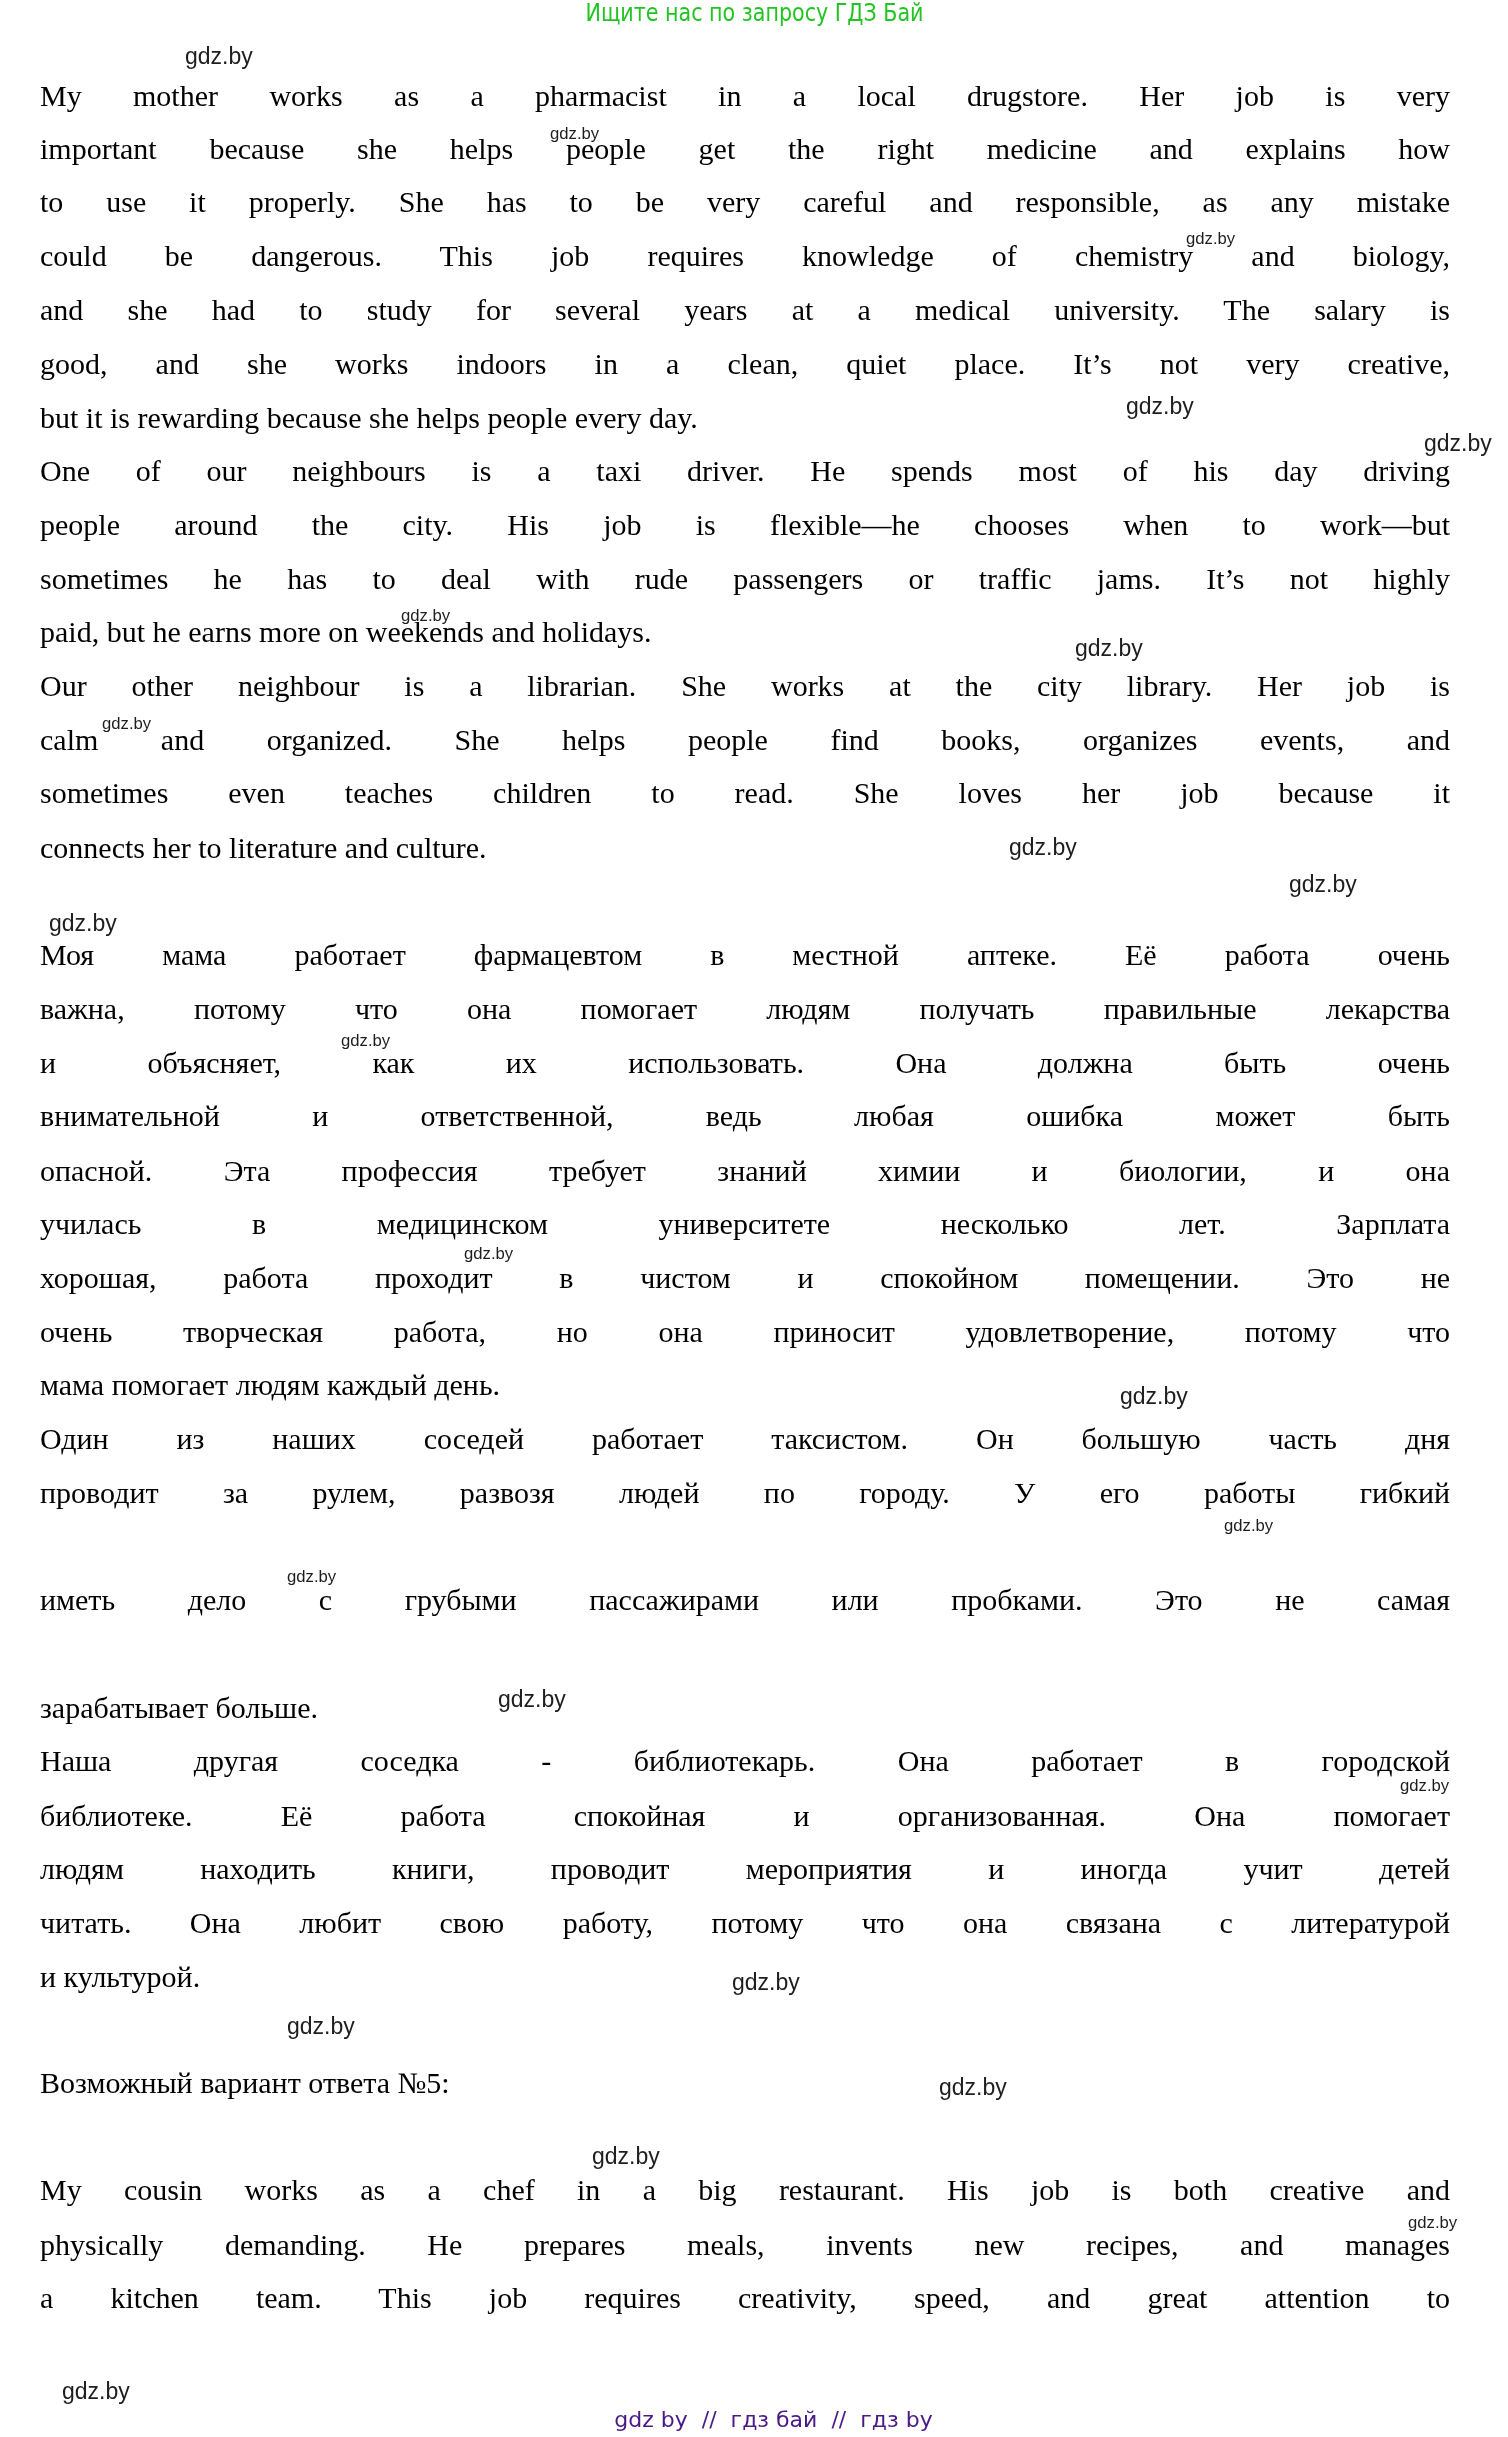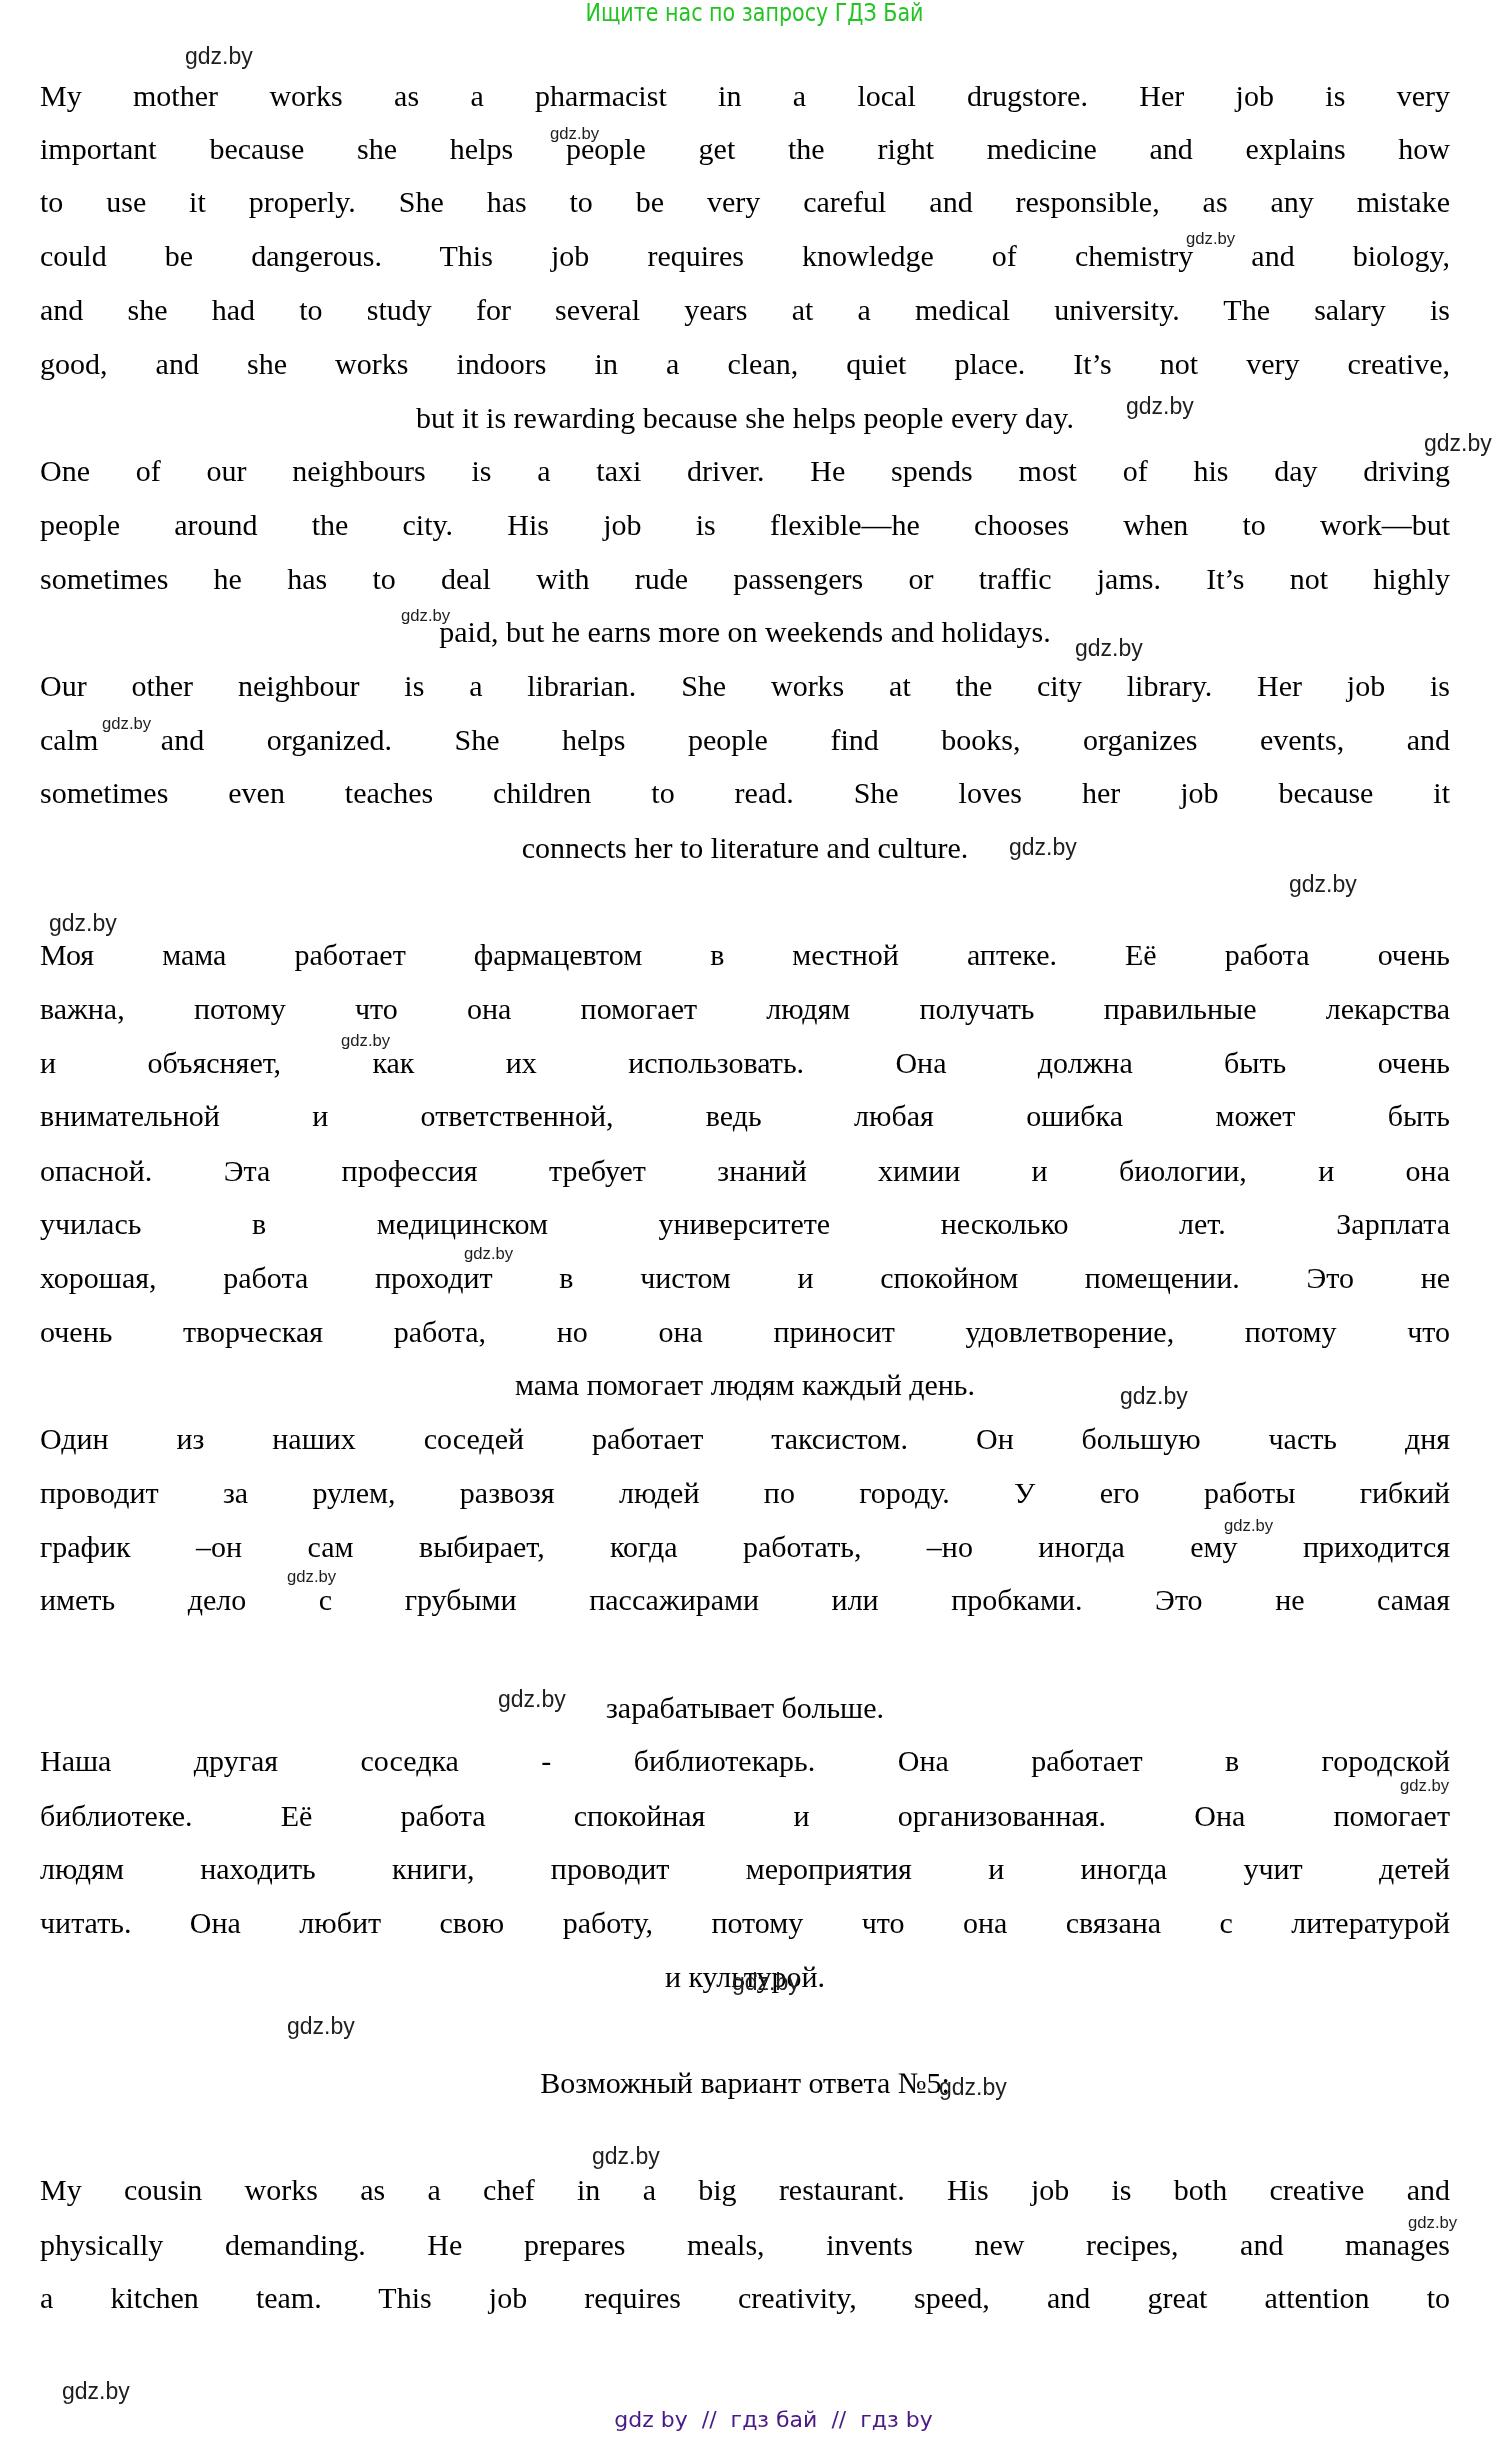--- a/index.html
+++ b/index.html
@@ -44,21 +44,21 @@
       color: #000000;
       white-space: nowrap;
       overflow: visible;
     }
     .line.justify {
       text-align: justify;
       text-align-last: justify;
       white-space: normal;
     }
     .line.left {
-      text-align: center;
+      text-align: left;
     }
     .wm {
       position: absolute;
       font-family: "Liberation Sans", "DejaVu Sans", sans-serif;
       color: #1e1e1e;
       white-space: nowrap;
       line-height: 1;
       margin-top: 8px;
     }
     .wm.big { font-size: 23px; }
@@ -107,21 +107,20 @@
   <div class="line justify" style="top:1036px">и объясняет, как их использовать. Она должна быть очень</div>
   <div class="line justify" style="top:1089px">внимательной и ответственной, ведь любая ошибка может быть</div>
   <div class="line justify" style="top:1144px">опасной. Эта профессия требует знаний химии и биологии, и она</div>
   <div class="line justify" style="top:1197px">училась в медицинском университете несколько лет. Зарплата</div>
   <div class="line justify" style="top:1251px">хорошая, работа проходит в чистом и спокойном помещении. Это не</div>
   <div class="line justify" style="top:1305px">очень творческая работа, но она приносит удовлетворение, потому что</div>
   <div class="line left" style="top:1358px">мама помогает людям каждый день.</div>
 
   <div class="line justify" style="top:1412px">Один из наших соседей работает таксистом. Он большую часть дня</div>
   <div class="line justify" style="top:1466px">проводит за рулем, развозя людей по городу. У его работы гибкий</div>
-  <div class="line justify" style="top:1520px">график –он сам выбирает, когда работать, –но иногда ему приходится</div>
   <div class="line justify" style="top:1573px">иметь дело с грубыми пассажирами или пробками. Это не самая</div>
   <div class="line left" style="top:1681px">зарабатывает больше.</div>
 
   <div class="line justify" style="top:1734px">Наша другая соседка - библиотекарь. Она работает в городской</div>
   <div class="line justify" style="top:1789px">библиотеке. Её работа спокойная и организованная. Она помогает</div>
   <div class="line justify" style="top:1842px">людям находить книги, проводит мероприятия и иногда учит детей</div>
   <div class="line justify" style="top:1896px">читать. Она любит свою работу, потому что она связана с литературой</div>
   <div class="line left" style="top:1950px">и культурой.</div>
 
   <div class="line left" style="top:2056px">Возможный вариант ответа №5:</div>

